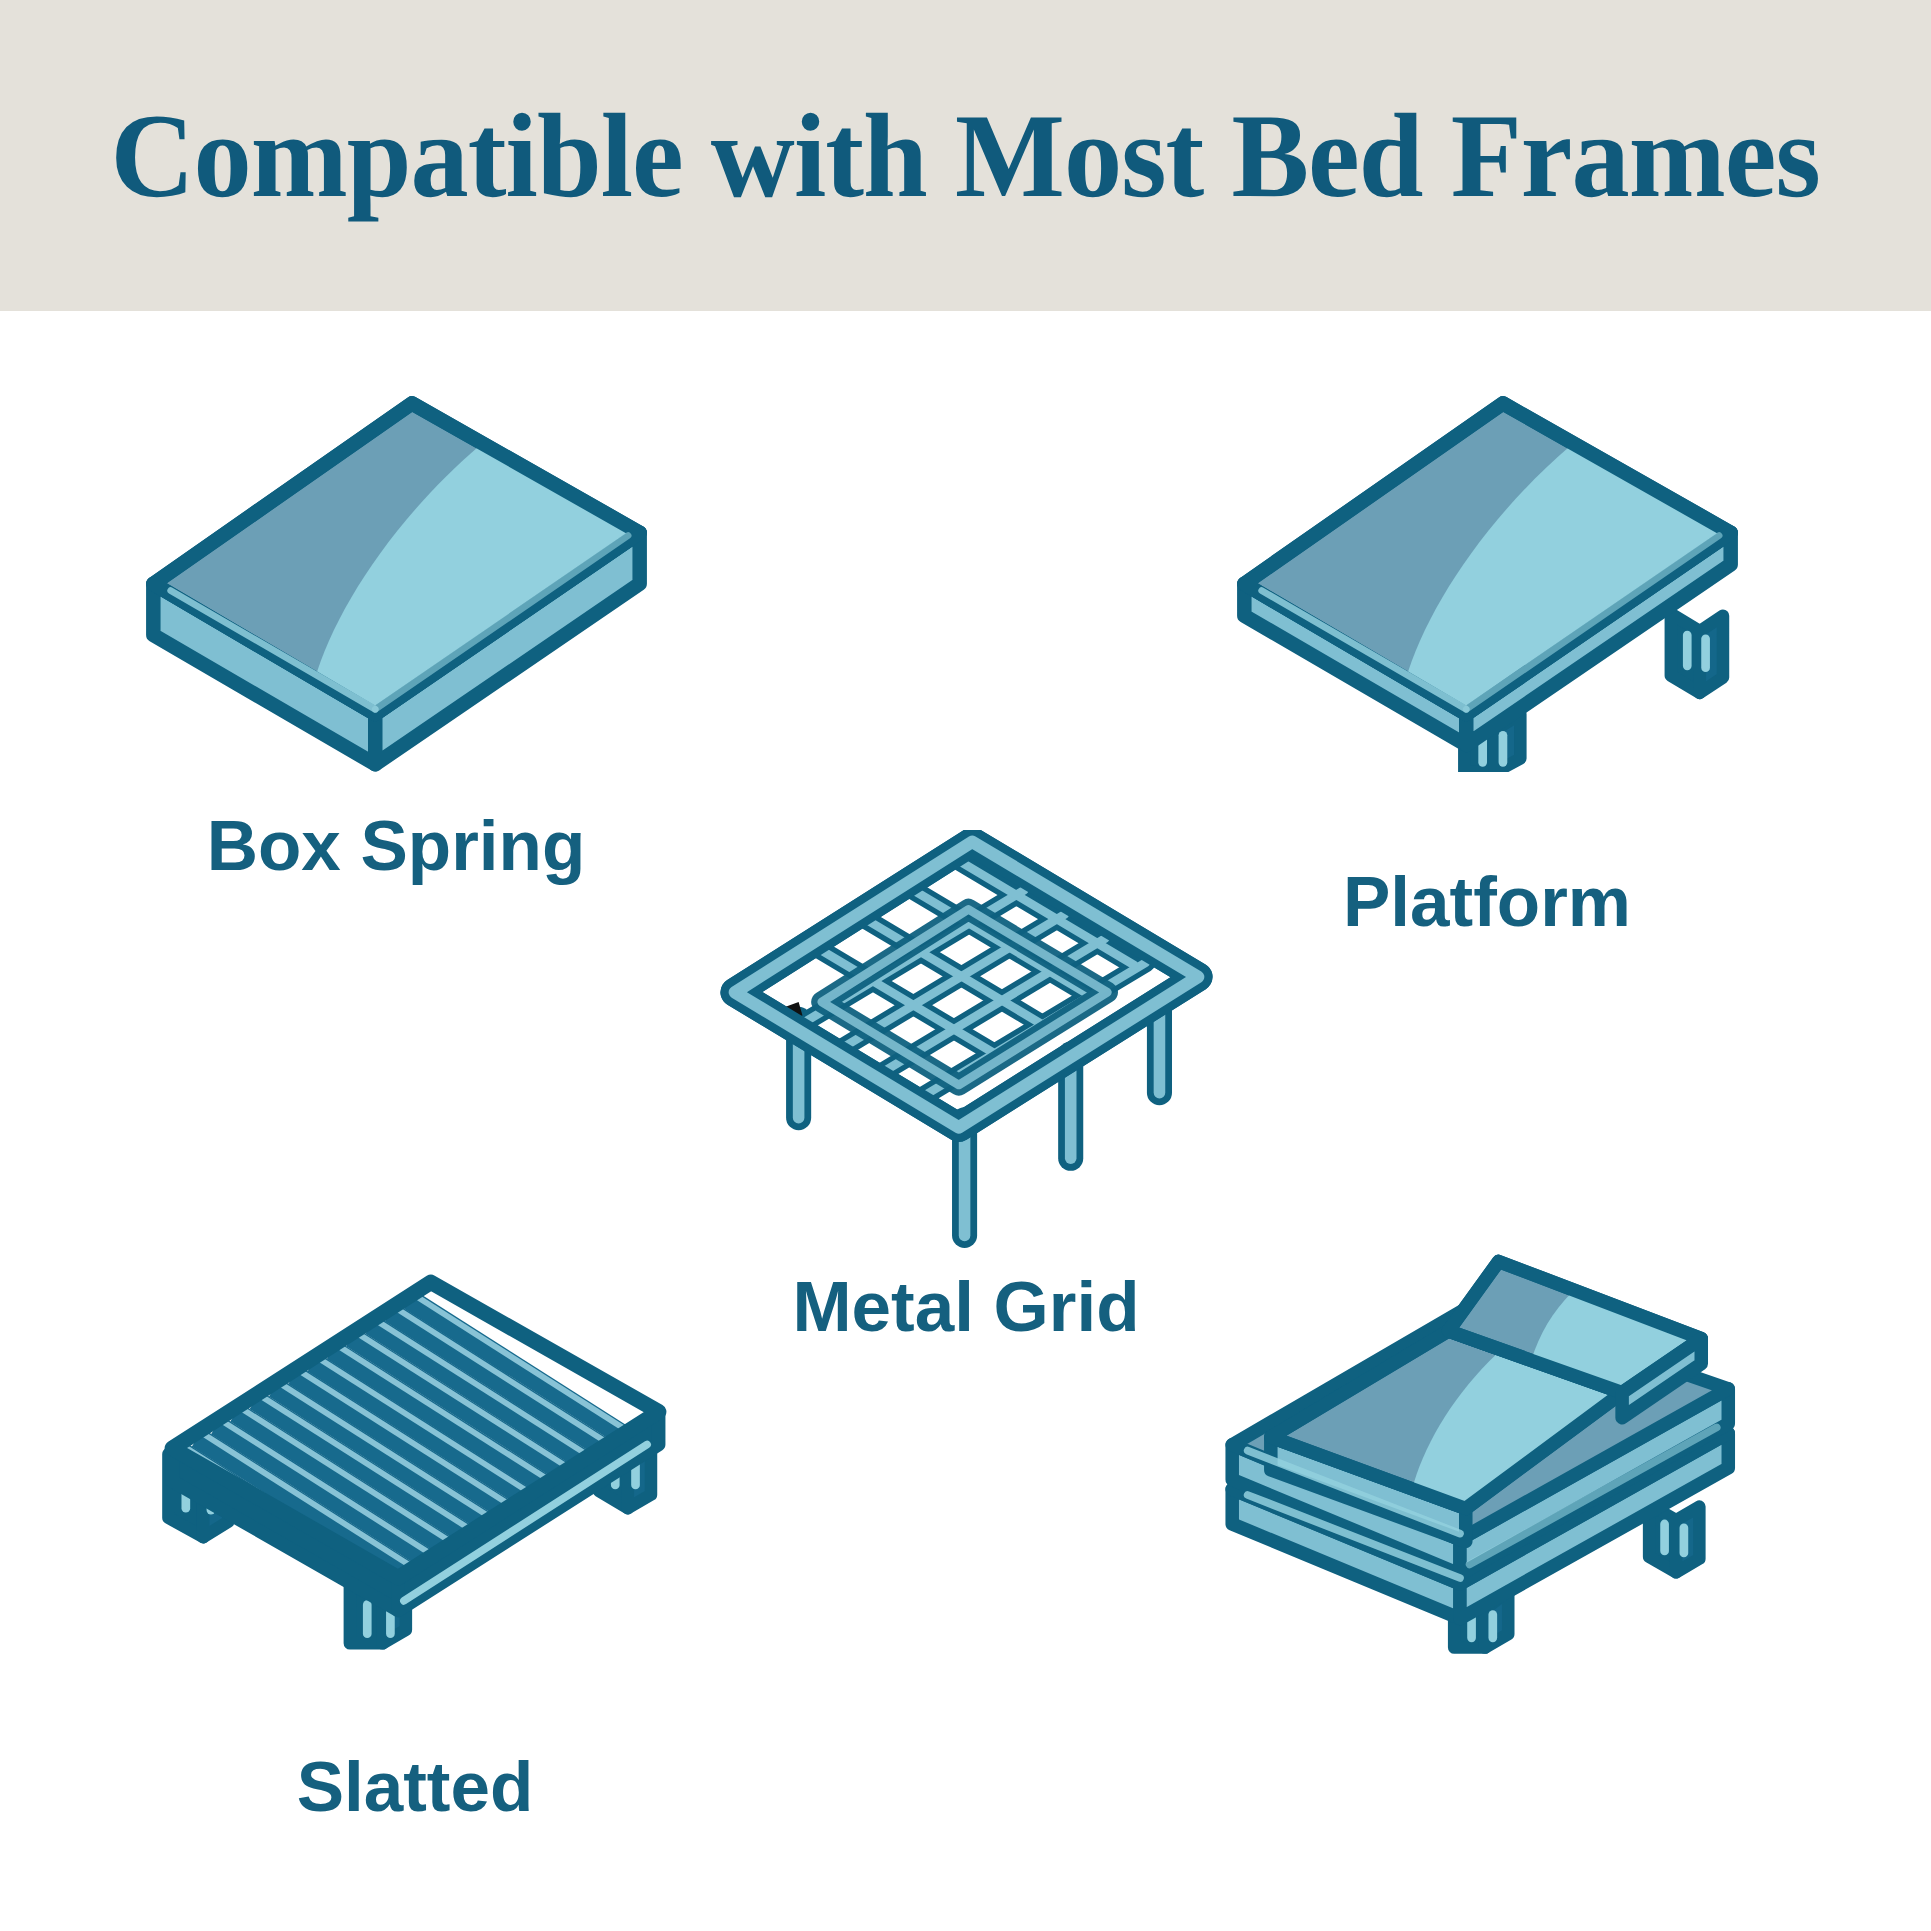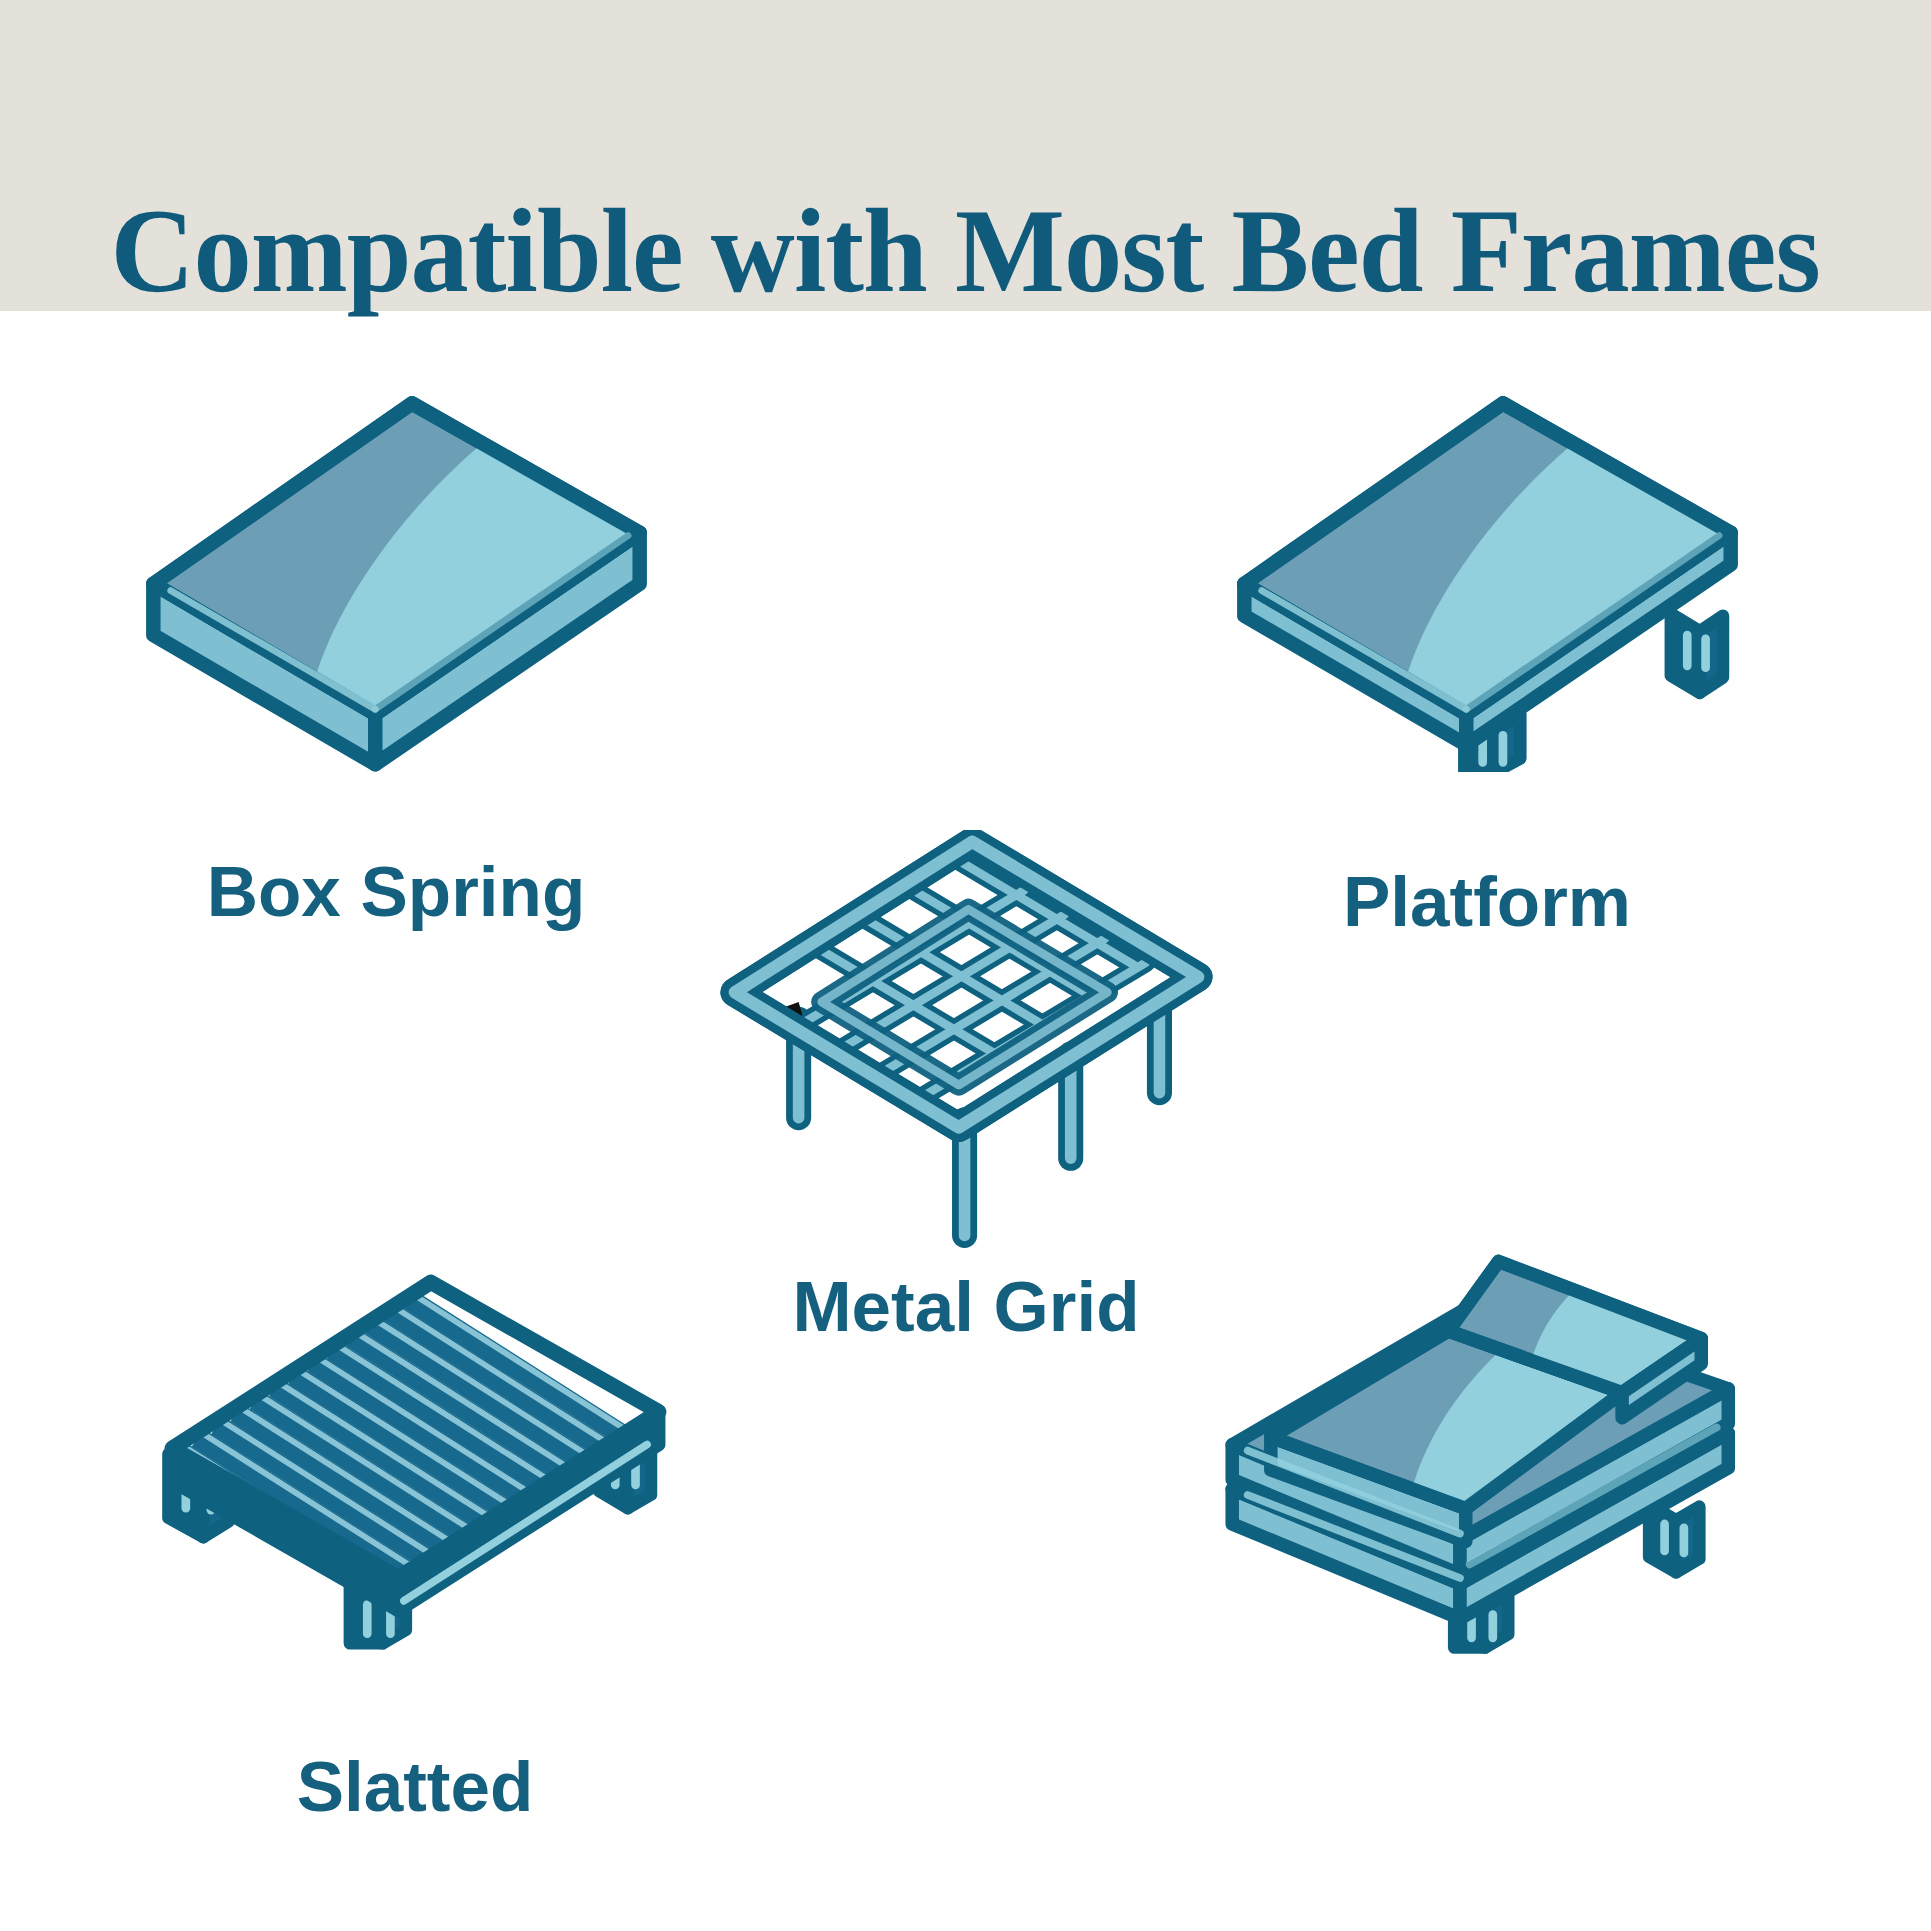--- a/index.html
+++ b/index.html
@@ -21,21 +21,21 @@
 
   
   .header-band {
     position: absolute;
     left: 0;
     top: 0;
     width: 1931px;
     height: 311px;
     background: #e4e1da;
     display: flex;
-    align-items: flex-end;
+    align-items: center;
     justify-content: center;
   }
 
   .header-title {
     font-family: "Liberation Serif", serif;
     font-weight: bold;
     font-size: 120px;
     line-height: 1.0;
     color: #105a7c;
     letter-spacing: -1px;
@@ -66,21 +66,21 @@
     text-align: center;
   }
 
   
   #item-box-spring    { left:  58px; top: 386px; width: 676px; }
   #item-platform      { left: 1149px; top: 386px; width: 676px; gap: 36px; }
   #item-metal-grid    { left:  628px; top: 830px; width: 676px; }
   #item-slatted       { left:   77px; top: 1265px; width: 676px; }
   #item-adjustable    { left: 1149px; top: 1246px; width: 676px; }
 
-  #item-box-spring .item-label  { margin-top: 84px; }
+  #item-box-spring .item-label  { margin-top: 38px; }
   #item-platform .item-label    { margin-top: 58px; }
   #item-metal-grid .item-label  { margin-top: 16px; }
   #item-slatted .item-label     { margin-top: 100px; }
   #item-adjustable .item-label  { margin-top: 41px; }
 </style>
 </head>
 <body>
 
 <div id="infographic">
 

